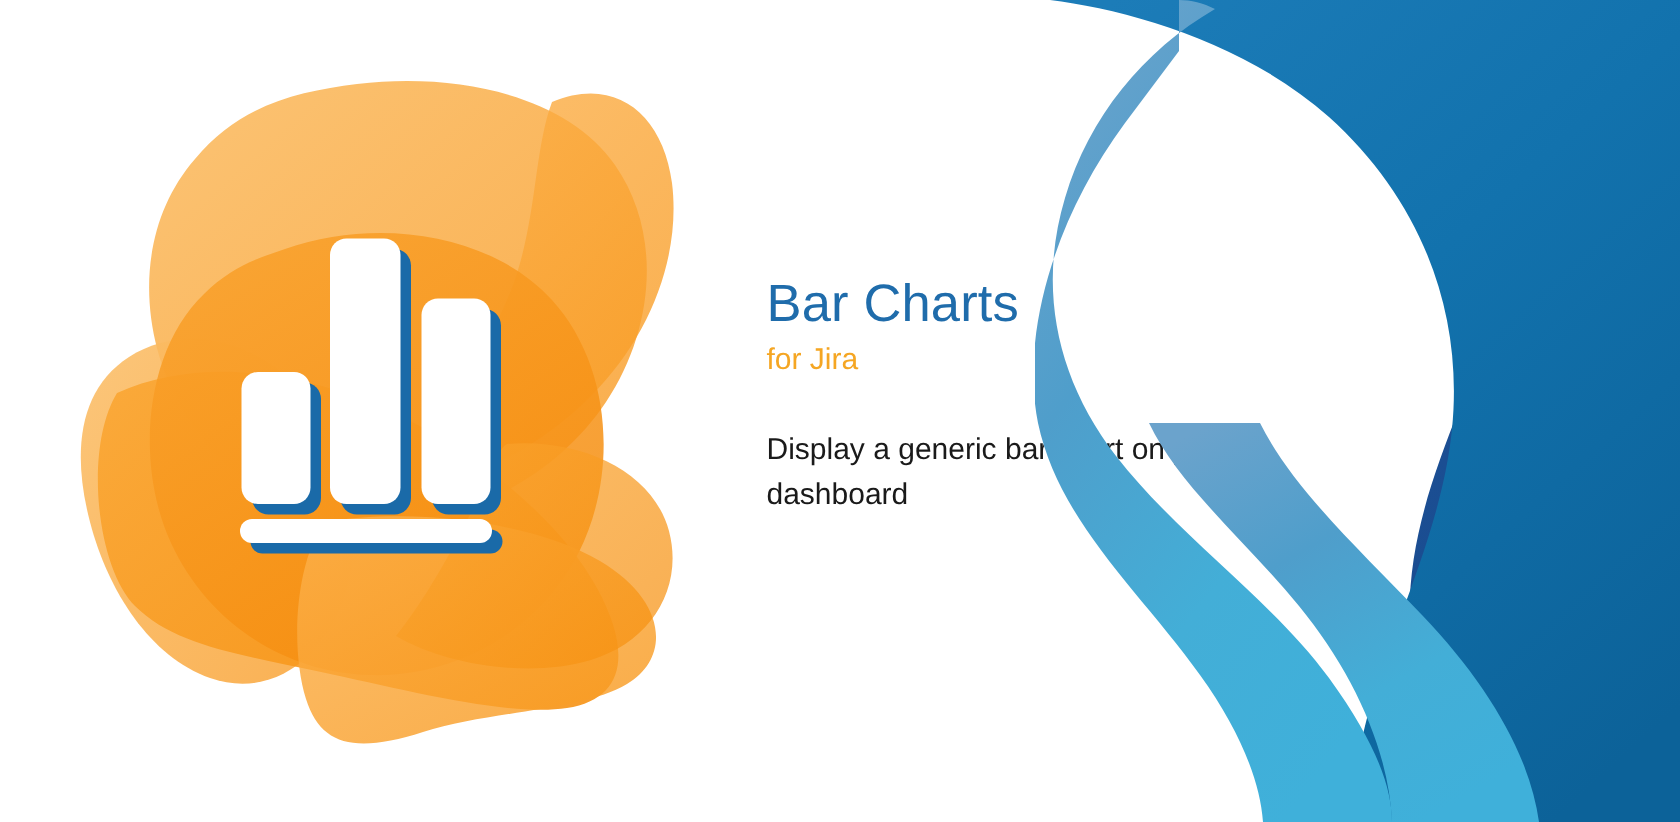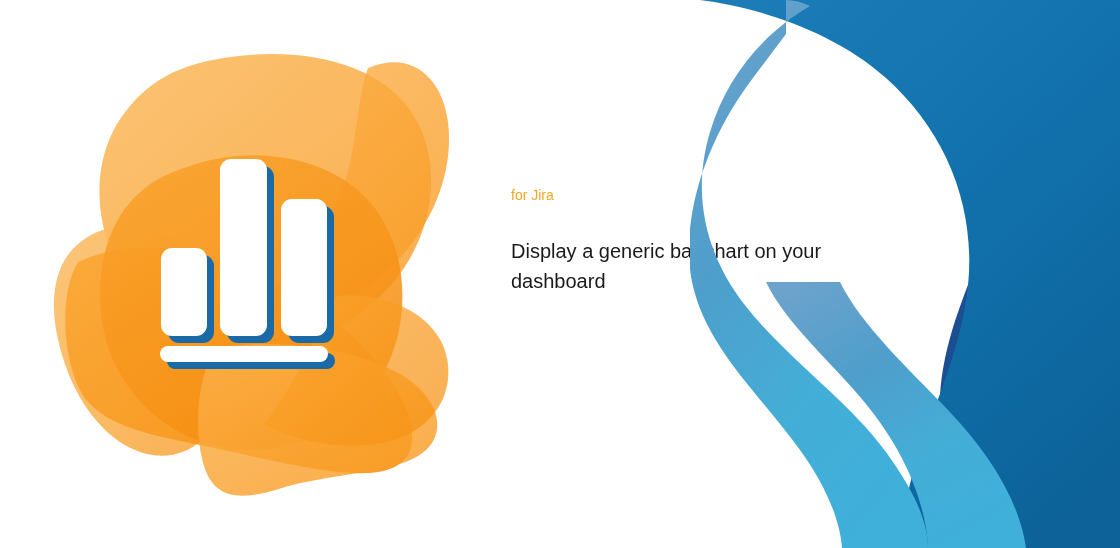--- a/index.html
+++ b/index.html
@@ -44,21 +44,21 @@
   }
   #app-title {
     font-size:35px;
     font-weight:400;
     color:#1f6cab;
     line-height:1.18;
     letter-spacing:.1px;
     white-space:nowrap;
   }
   #app-subtitle {
-    font-size:14px;
+    font-size:20px;
     font-weight:400;
     color:#f5a623;
     line-height:1.3;
     margin-top:4px;
   }
   #app-description {
     font-size:20px;
     font-weight:400;
     color:#1a1a1a;
     line-height:1.5;
@@ -132,20 +132,21 @@
 
         <rect x="123" y="200" width="46" height="88" rx="11" fill="#ffffff"></rect>
         <rect x="182" y="111" width="47" height="177" rx="11" fill="#ffffff"></rect>
         <rect x="243" y="151" width="46" height="137" rx="11" fill="#ffffff"></rect>
         <rect x="122" y="298" width="168" height="16" rx="8" fill="#ffffff"></rect>
       </g>
     </svg>
   </div>
 
   <div id="text-block">
+    <h1 id="app-title" style="color: rgb(31, 108, 171);">Bar Charts</h1>
     <div id="app-subtitle" style="color: rgb(245, 166, 35);">for Jira</div>
     <p id="app-description" style="color: rgb(26, 26, 26);">Display a generic bar chart on your dashboard</p>
   </div>
 
   <div id="wave-graphic">
     <svg viewBox="0 0 430 548" preserveAspectRatio="none" xmlns="http://www.w3.org/2000/svg">
       <defs>
         <linearGradient id="waveNavy" x1="0" y1="0" x2="0.55" y2="1">
           <stop offset="0%" stop-color="#22559e"></stop>
           <stop offset="55%" stop-color="#1a4d91"></stop>

